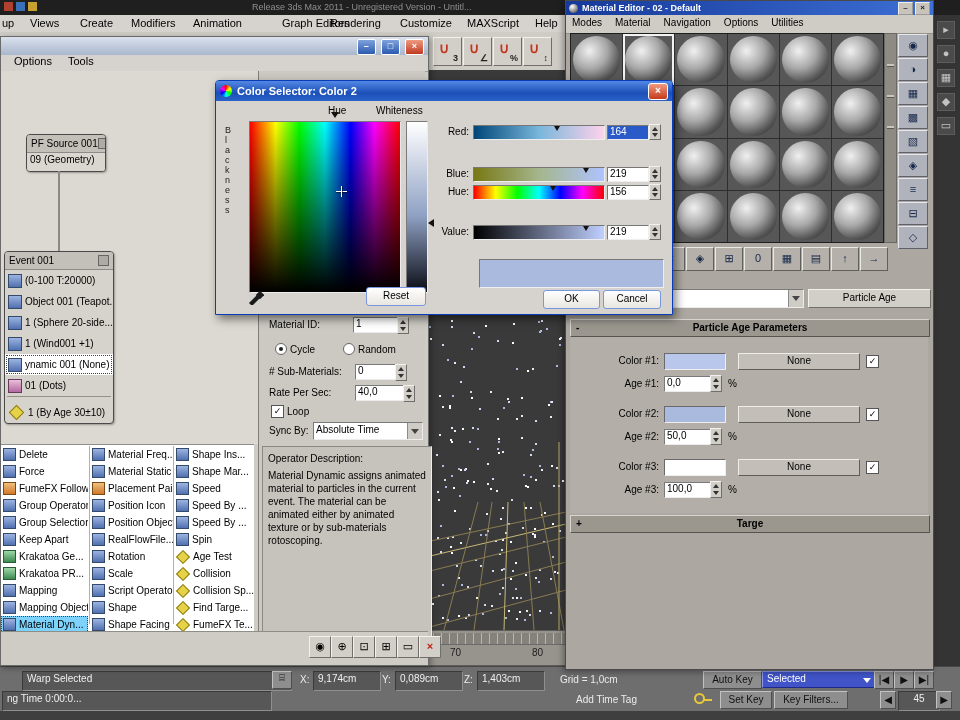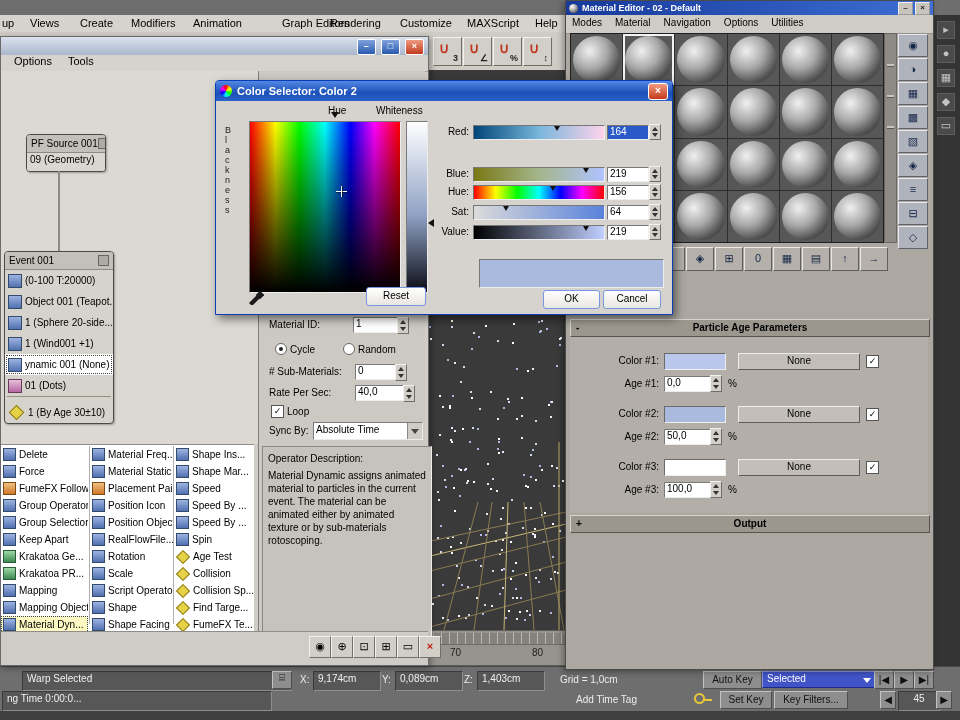--- a/index.html
+++ b/index.html
@@ -59,21 +59,21 @@
   .ddown .dval{position:absolute;left:2px;top:1px;white-space:nowrap;}
   .dd-btn{position:absolute;right:0;top:0;width:14px;height:100%;background:#cfccc6;border-left:1px solid #8a8a8a;}
   .dd-btn::after{content:"";position:absolute;left:3px;top:6px;border-left:4px solid transparent;border-right:4px solid transparent;border-top:5px solid #444;}
   #pv-desc{position:absolute;left:261px;top:409px;width:158px;height:180px;background:#c6c3bc;border:1px solid;border-color:#8a8884 #efeeea #efeeea #8a8884;padding:5px;font-size:10px;line-height:13px;}
   #pv-depot{position:absolute;left:0;top:407px;width:253px;height:187px;background:#ffffff;border-top:1px solid #8f8d88;}
   .dcol{position:absolute;top:1px;bottom:8px;}
   #depot-col1{left:0;width:87px;}
   #depot-col2{left:88px;width:83px;border-left:1px solid #b0b0b0;}
   #depot-col3{left:172px;width:81px;border-left:1px solid #b0b0b0;}
   .d-item{height:17px;display:flex;align-items:center;gap:3px;padding-left:2px;font-size:10px;white-space:nowrap;overflow:hidden;}
-  .d-item.sel{outline:1px dotted #345;outline-offset:-1px;background:#fef9c3;}
+  .d-item.sel{outline:1px dotted #345;outline-offset:-1px;background:#7dd3fc;}
   .d-ic{flex:none;width:11px;height:11px;border:1px solid #334a6a;}
   .d-ic-op{background:linear-gradient(#9db4e2,#5070b0);}
   .d-ic-kr{background:linear-gradient(#9ed8a8,#3d8a52);border-color:#2a5a38;}
   .d-ic-fx{background:linear-gradient(#f0c080,#d07828);border-color:#7a4a14;}
   .d-ic-test{width:8px;height:8px;background:#e6d246;border-color:#8a7a1a;transform:rotate(45deg);margin:0 2px;}
   #pv-toolbar{position:absolute;left:0;top:594px;right:0;height:30px;background:#cfccc6;border-top:1px solid #8f8d88;}
   .pvt{position:absolute;top:4px;width:20px;height:20px;font-size:11px;line-height:19px;}
   
   #cs{left:215px;top:80px;width:456px;height:233px;background:#d6d3ce;border:1px solid #0a3cb8;border-radius:4px 4px 0 0;z-index:10;box-shadow:3px 4px 10px rgba(0,0,0,.5);}
   #cs-title{position:absolute;left:0;top:0;right:0;height:20px;background:linear-gradient(#5288e4,#1c50b8 60%,#2a62ca);border-radius:3px 3px 0 0;color:#fff;font-weight:bold;font-size:11px;display:flex;align-items:center;gap:5px;padding:0 4px;}
@@ -148,20 +148,26 @@
   #sel-dd::after{content:"";position:absolute;right:4px;top:6px;border-left:4px solid transparent;border-right:4px solid transparent;border-top:5px solid #fff;}
   .keyring{display:inline-block;width:7px;height:7px;border:2px solid #e8c83a;border-radius:50%;vertical-align:-1px;}
   .keytail{display:inline-block;width:8px;height:2px;background:#e8c83a;vertical-align:2px;margin-left:-1px;}
   #status-bottom{position:absolute;left:0;top:44px;width:960px;height:10px;background:#3f3f3f;}
 </style>
 </head>
 <body>
 
 <div id="root">
 
+  <div class="abs" id="topbar">
+    <span class="ti" style="left:4px;background:#b04030;"></span>
+    <span class="ti" style="left:16px;background:#3a70b8;"></span>
+    <span class="ti" style="left:28px;background:#c8a030;"></span>
+    <span class="abs" style="left:252px;top:2px;">Release 3ds Max 2011 - Unregistered Version - Untitl...</span>
+  </div>
 
   <div class="abs" id="menubar">
     <span class="menu-item" style="left:2px;">up</span>
     <span class="menu-item" style="left:30px;">Views</span>
     <span class="menu-item" style="left:80px;">Create</span>
     <span class="menu-item" style="left:131px;">Modifiers</span>
     <span class="menu-item" style="left:193px;">Animation</span>
     <span class="menu-item" style="left:257px;margin-left:25px;">Graph Editors</span>
     <span class="menu-item" style="left:330px;">Rendering</span>
     <span class="menu-item" style="left:400px;">Customize</span>
@@ -761,20 +767,27 @@
       <div class="htb">×</div>
       <div class="htb">◈</div>
       <div class="htb">⊞</div>
       <div class="htb">0</div>
       <div class="htb">▦</div>
       <div class="htb">▤</div>
       <div class="htb">↑</div>
       <div class="htb">→</div>
     </div>
 
+    <div id="me-maprow">
+      <span class="ddown" id="me-dd">
+        <span class="dval">Map #4</span>
+        <span class="dd-btn"></span>
+      </span>
+      <span class="btn3d" id="me-typebtn">Particle Age</span>
+    </div>
 
     <div class="rollout" style="top:318px;">
       <span class="ro-sign">-</span>
       <span>Particle Age Parameters</span>
     </div>
 
     <div id="me-params">
       <div class="mrow" style="top:16px;">
         <span class="mlab">Color #1:</span>
         <span class="swatch" style="background: rgb(185, 199, 236);"></span>
@@ -808,21 +821,21 @@
       <div class="mrow" style="top:145px;">
         <span class="mlab">Age #3:</span>
         <span class="fld agefld">100,0</span>
         <span class="spin2"></span>
         <span class="pct">%</span>
       </div>
     </div>
 
     <div class="rollout" style="top:514px;">
       <span class="ro-sign">+</span>
-      <span>Output</span>
+      <span>Targe</span>
     </div>
   </div>
 
   <div class="abs" id="cs">
     <div id="cs-title">
       <span id="cs-ticon"></span>
       <span>Color Selector: Color 2</span>
       <span id="cs-close">×</span>
     </div>
 
@@ -860,28 +873,20 @@
         </span>
       <span class="cs-val">219</span>
       <span class="spin2"></span>
     </div>
     <div class="csr" style="top:104px;">
       <span class="cs-lab">Hue:</span>
       <span class="cs-bar bar-hue">
           <span class="cs-mark" style="left:76px;"></span>
         </span>
       <span class="cs-val">156</span>
-      <span class="spin2"></span>
-    </div>
-    <div class="csr" style="top:124px;">
-      <span class="cs-lab">Sat:</span>
-      <span class="cs-bar bar-sat">
-          <span class="cs-mark" style="left:29px;"></span>
-        </span>
-      <span class="cs-val">64</span>
       <span class="spin2"></span>
     </div>
     <div class="csr" style="top:144px;">
       <span class="cs-lab">Value:</span>
       <span class="cs-bar bar-val">
           <span class="cs-mark" style="left:109px;"></span>
         </span>
       <span class="cs-val">219</span>
       <span class="spin2"></span>
     </div>

